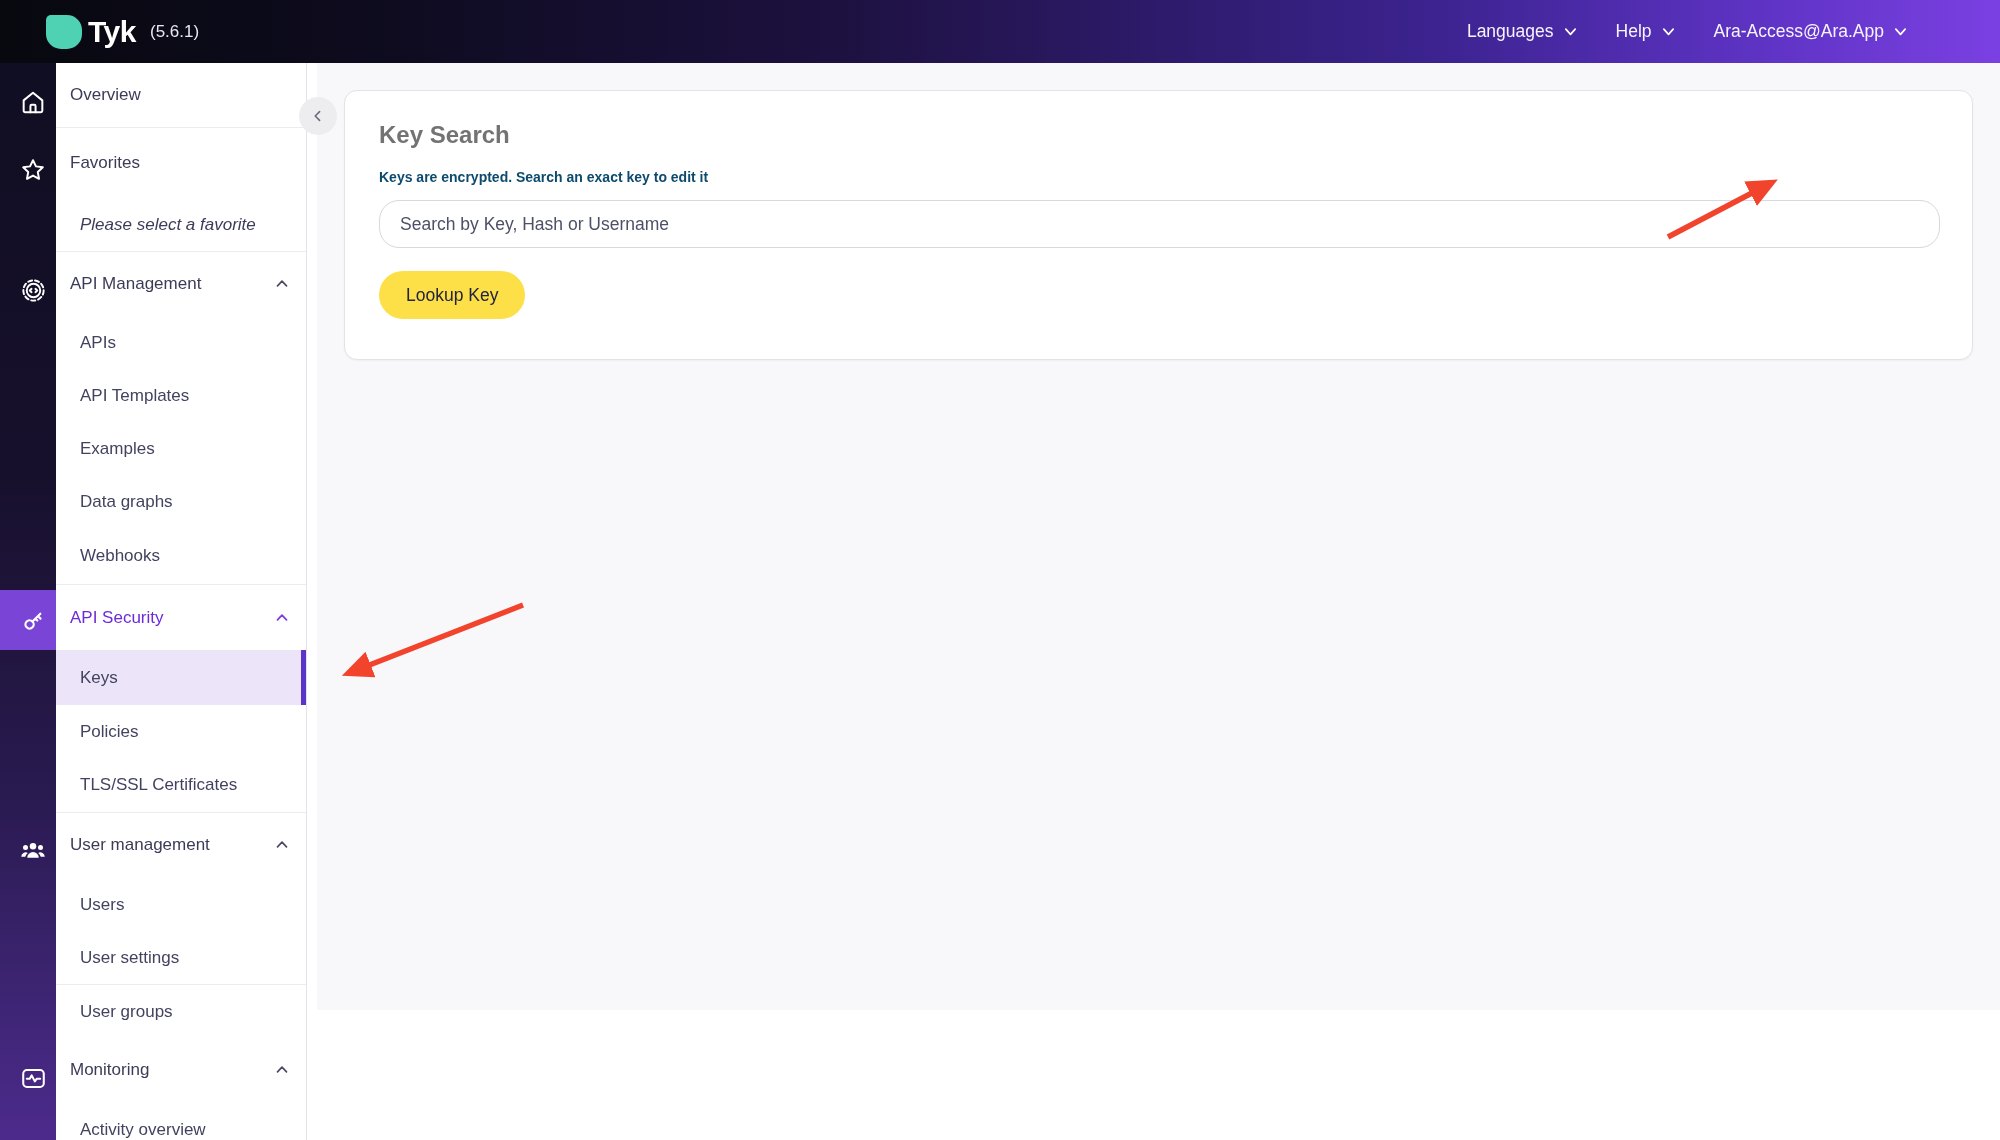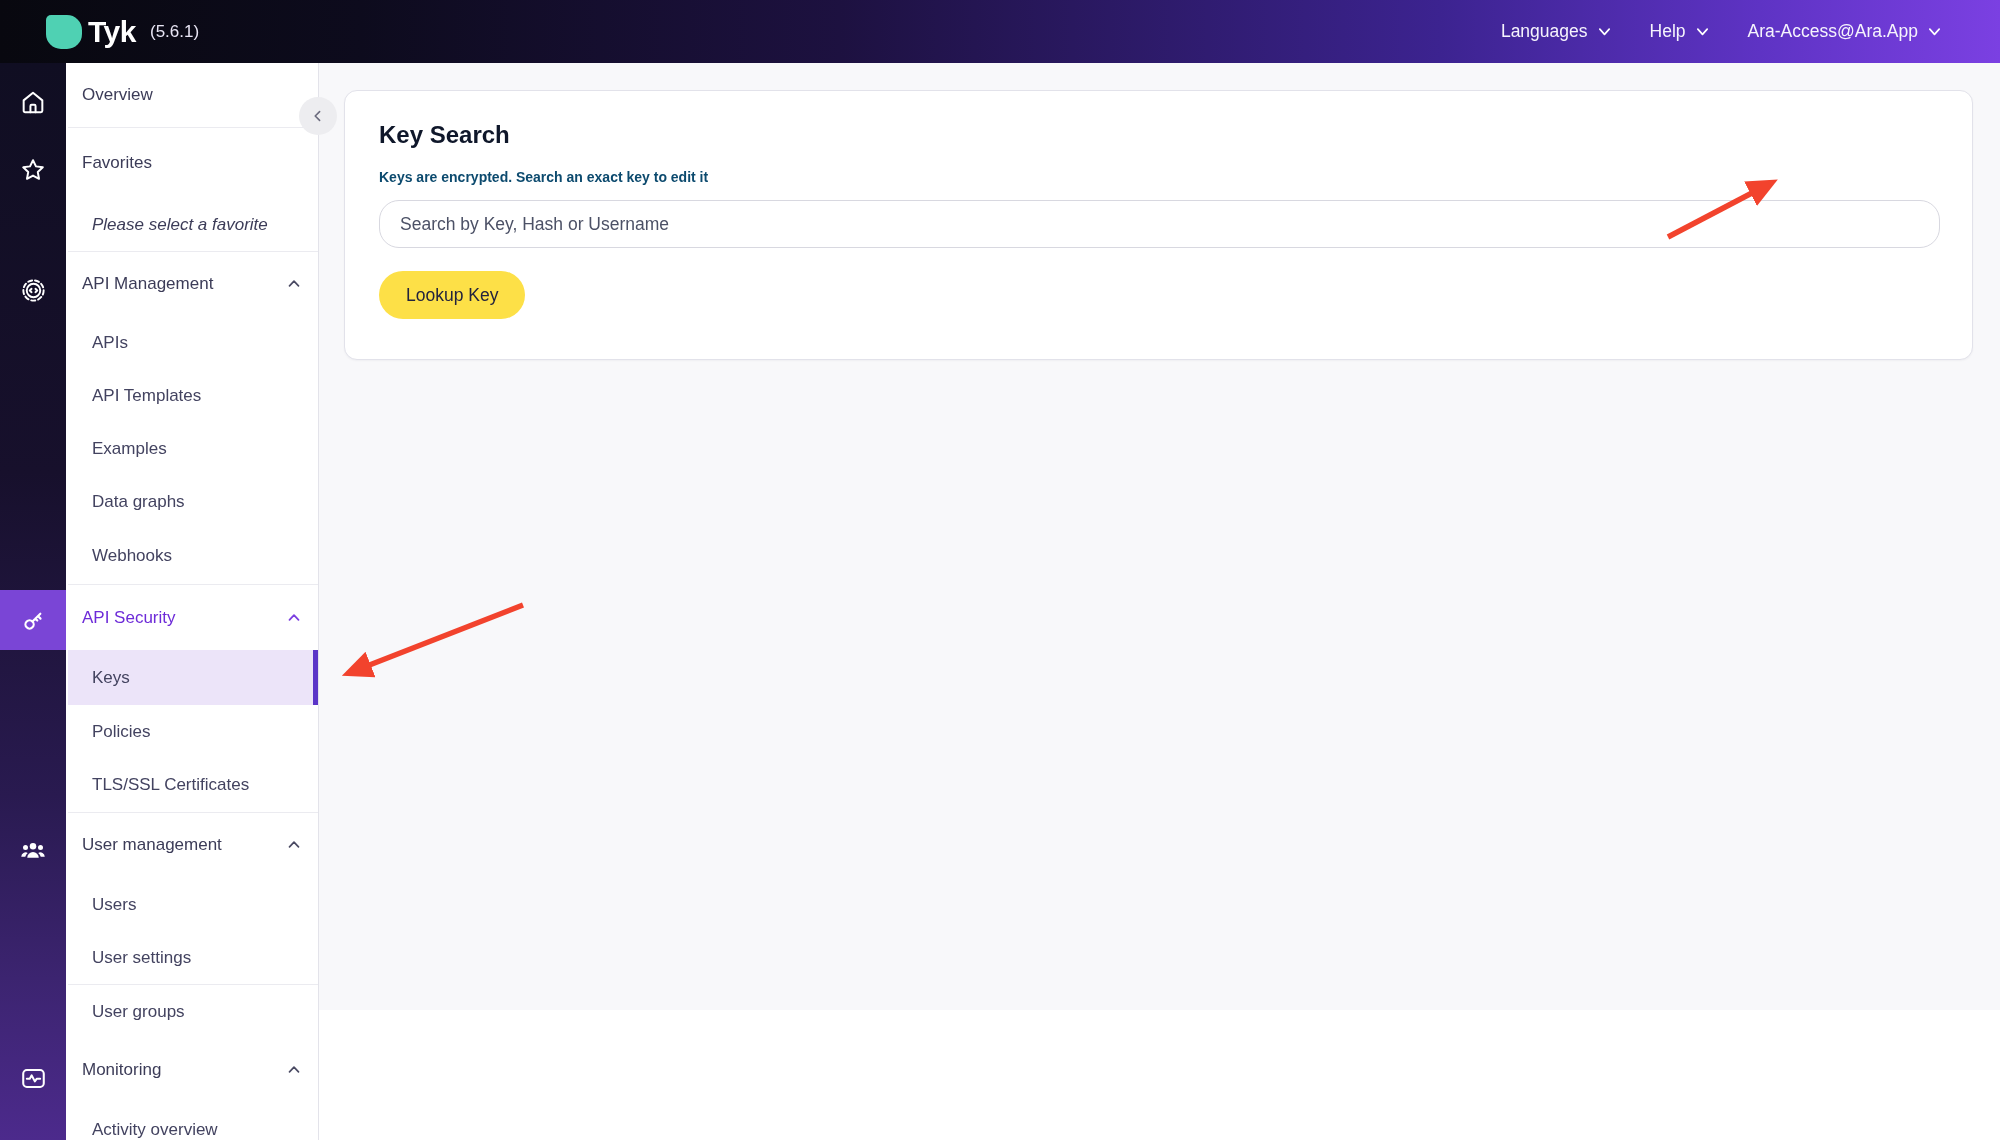--- a/index.html
+++ b/index.html
@@ -7,32 +7,32 @@
     font-family:"Liberation Sans", sans-serif; background:#fff; position:relative; }
 
   
   .topbar { position:absolute; left:0; top:0; width:2000px; height:63px;
     background:linear-gradient(90deg,#08080f 0%,#0d0b1d 18%,#1d1140 42%,#3c2390 72%,#5e33c4 88%,#7b40e2 100%);
     display:flex; align-items:center; justify-content:space-between; z-index:3; }
   .logo-wrap { display:flex; align-items:center; margin-left:46px; cursor:pointer; }
   .logo-mark { width:36px; height:34px; background:#4fd1b3; border-radius:5px 15px 15px 15px; display:inline-block; }
   .logo-text { color:#fff; font-size:30px; font-weight:700; margin-left:6px; letter-spacing:-0.5px; }
   .version { color:#e9e6f5; font-size:17px; margin-left:14px; font-weight:400; }
-  .top-menus { display:flex; align-items:flex-start; gap:38px; padding-right:58px;margin-left:12px; }
+  .top-menus { display:flex; align-items:flex-start; gap:38px; padding-right:92px;margin-left:12px; }
   .top-menu { display:flex; align-items:center; gap:9px; color:#f6f4fd; font-size:17.5px; cursor:pointer; }
 
   
   .rail { position:absolute; left:0; top:63px; width:66px; height:1077px;
     background:linear-gradient(180deg,#100e22 0%,#17102c 38%,#291a50 68%,#3c2470 85%,#4c2a8c 100%); z-index:2; }
   .rail-icon { position:absolute; left:0; width:66px; height:40px; display:flex; align-items:center; justify-content:center; cursor:pointer; }
   .rail-active-cell { position:absolute; left:0; top:527px; width:66px; height:60px; background:#7a45d6;
     display:flex; align-items:center; justify-content:center; cursor:pointer; }
 
   
-  .sidebar { position:absolute; left:68px; top:63px; width:251px; height:1077px; background:#fff;
+  .sidebar { position:absolute; left:56px; top:63px; width:251px; height:1077px; background:#fff;
     border-right:1px solid #e3e3ea; z-index:2; overflow:hidden; }
   .srow { display:flex; align-items:center; padding-left:14px; padding-right:14px;
     font-size:17px; color:#3c3c58; position:relative; cursor:pointer; }
   .srow.sub { padding-left:24px; color:#434360; }
   .srow.divider { border-bottom:1px solid #ebebf0; }
   .srow .chev { position:absolute; right:16px; }
   .srow.note { font-style:italic; padding-left:24px; color:#3c3c58; cursor:default; }
   .srow.sec-active { color:#6d2bd8; font-weight:400; }
   .srow.item-active { background:#ece4f9; }
   .srow.item-active .active-bar { position:absolute; right:0; top:0; bottom:0; width:5px; background:#5b35c8; }
@@ -46,21 +46,21 @@
     font-size:17px; font-weight:700; display:flex; align-items:center; justify-content:center; cursor:pointer; }
   .annot-rect { position:absolute; left:1471px; top:25px; width:202px; height:80px;
     border:4px solid #f2432d; display:flex; align-items:center; justify-content:center; }
   .add-key-btn { width:164px; height:48px; border:none; border-radius:999px; background:#7443e6; color:#fff;
     font-size:17.5px; font-family:"Liberation Sans",sans-serif; display:flex; align-items:center; justify-content:center; gap:10px; cursor:pointer; }
   .add-key-plus { font-size:22px; font-weight:400; line-height:1; margin-top:-2px; }
 
   .content { position:relative; height:947px; background:#f8f8fa; }
   .card { position:absolute; left:27px; top:27px; width:1629px; height:270px; background:#fff;
     border:1px solid #e2e2ea; border-radius:13px; box-shadow:0 1px 2px rgba(20,20,40,0.04); padding:30px 34px; }
-  .card-title { font-size:24px; font-weight:700; color:#0f172a; }
+  .card-title { font-size:24px; font-weight:700; color:#737373; }
   .card-hint { margin-top:20px; font-size:14px; font-weight:700; color:#0c4a6e; }
   .key-input { margin-top:15px; width:1561px; height:48px; border:1px solid #d8d8e0; border-radius:20px;
     padding:0 20px; font-size:17.5px; font-family:"Liberation Sans",sans-serif; color:#2a2a45; background:#fff; outline:none; }
   .key-input::placeholder { color:#4c5166; opacity:1; }
   .lookup-btn { margin-top:23px; height:48px; padding:0 27px; border:none; border-radius:999px; background:#fde047;
     color:#23233d; font-size:17.5px; font-family:"Liberation Sans",sans-serif; cursor:pointer; }
 
   
   .collapse-btn { position:absolute; left:299px; top:97px; width:38px; height:38px; border-radius:50%;
     background:#ededf0; display:flex; align-items:center; justify-content:center; z-index:4; cursor:pointer; }

